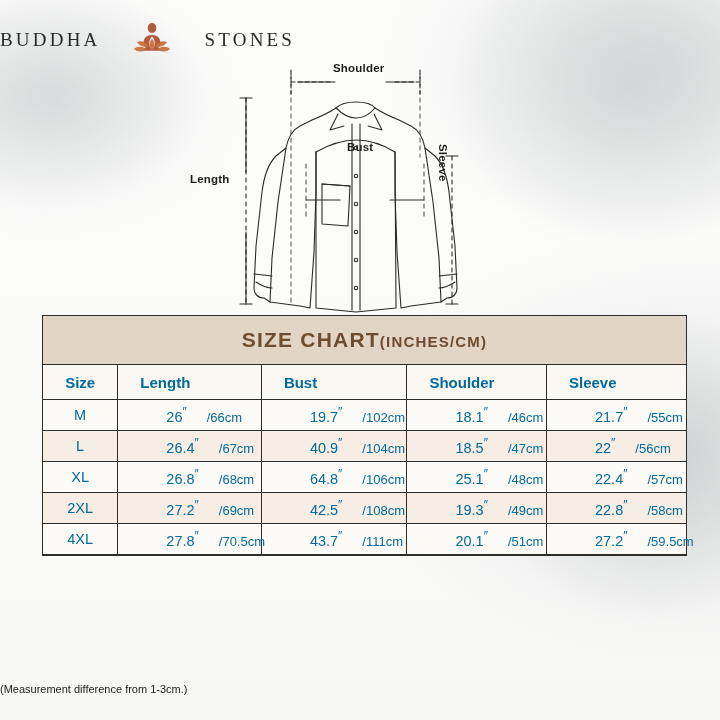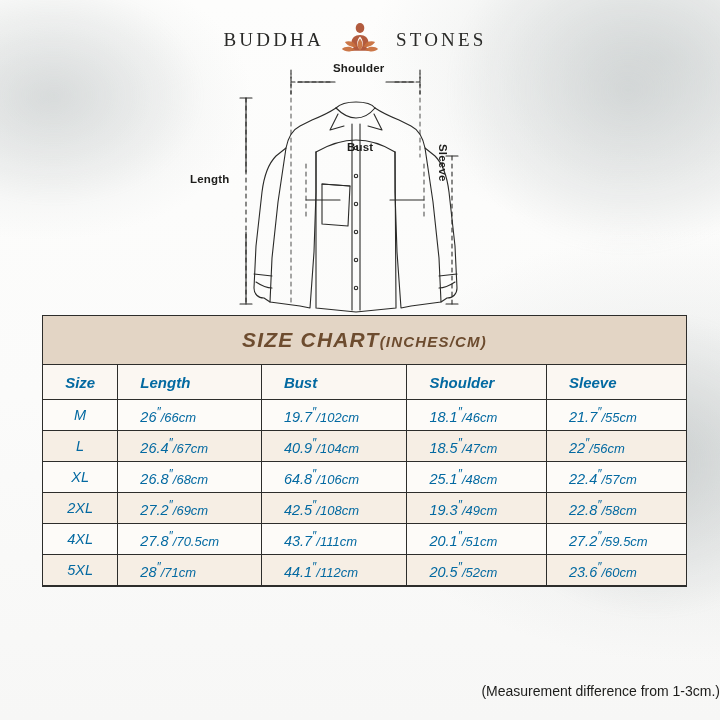--- a/index.html
+++ b/index.html
@@ -43,22 +43,21 @@
     background: radial-gradient(ellipse at 40% 50%, rgba(170,176,178,0.28), rgba(255,255,255,0) 68%);
     filter: blur(2px);
   }
 
   
   .brand {
     position: absolute;
     left: 0; right: 10px; top: 18px;
     display: flex;
     align-items: center;
-    justify-content: center;
-    gap: 9px;
+    gap: 25px;
   }
   .brand-word {
     font-family: "Liberation Serif", serif;
     font-size: 19px;
     letter-spacing: 3.2px;
     color: #2a2a28;
     font-weight: 400;
   }
   .lotus {
     width: 54px;
@@ -94,21 +93,20 @@
 
   
   .chart {
     position: absolute;
     left: 42px;
     top: 315px;
     width: 645px;
     border: 1px solid #2d2d2b;
     box-sizing: border-box;
     background: #fdfaf6;
-    font-style: italic;
   }
   .chart-title {
     background: #e3d5c5;
     text-align: center;
     padding: 12px 0 12px;
     color: #6d4c2f;
     font-family: "Liberation Sans", sans-serif;
     letter-spacing: 1.2px;
   }
   .chart-title .big {
@@ -140,30 +138,30 @@
     background: #fbf7f2;
     height: 34px;
   }
   tbody tr:nth-child(odd) { background: #fdfbf8; }
   tbody tr:nth-child(even) { background: #f6eee4; }
   thead tr { background: #fdfbf8; }
   .col-sep { border-right: 1px solid #2d2d2b; }
   td.size, th.size { text-align: center; }
   td.val, th.val { text-align: left; padding-left: 22px; }
   th.val { padding-left: 22px; }
-  .inch { font-size: 14.5px; }
-  .cm { font-size: 13px; }
+  .inch { font-size: 14.5px; margin-left: 26px; }
+  .cm { font-size: 13px; margin-left: 20px; }
   .dq { font-size: 12px; vertical-align: super; }
 
   .footnote {
     position: absolute;
     left: 0; right: 0;
     top: 683px;
-    text-align: right;
-    font-size: 14px;
+    text-align: left;
+    font-size: 11px;
     color: #1d1d1b;
     font-family: "Liberation Sans", sans-serif;
   }
 </style>
 </head>
 <body>
 
 <div class="page">
 
   <div class="mist mist-tr"></div>
@@ -318,25 +316,18 @@
           <td class="val col-sep"><span class="inch">19.3</span><span class="dq">″</span><span class="cm">/49cm</span></td>
           <td class="val"><span class="inch">22.8</span><span class="dq">″</span><span class="cm">/58cm</span></td>
         </tr>
         <tr>
           <td class="size col-sep">4XL</td>
           <td class="val col-sep"><span class="inch">27.8</span><span class="dq">″</span><span class="cm">/70.5cm</span></td>
           <td class="val col-sep"><span class="inch">43.7</span><span class="dq">″</span><span class="cm">/111cm</span></td>
           <td class="val col-sep"><span class="inch">20.1</span><span class="dq">″</span><span class="cm">/51cm</span></td>
           <td class="val"><span class="inch">27.2</span><span class="dq">″</span><span class="cm">/59.5cm</span></td>
         </tr>
-        <tr>
-          <td class="size col-sep">5XL</td>
-          <td class="val col-sep"><span class="inch">28</span><span class="dq">″</span><span class="cm">/71cm</span></td>
-          <td class="val col-sep"><span class="inch">44.1</span><span class="dq">″</span><span class="cm">/112cm</span></td>
-          <td class="val col-sep"><span class="inch">20.5</span><span class="dq">″</span><span class="cm">/52cm</span></td>
-          <td class="val"><span class="inch">23.6</span><span class="dq">″</span><span class="cm">/60cm</span></td>
-        </tr>
       </tbody>
     </table>
   </div>
 
   <div class="footnote">(Measurement difference from 1-3cm.)</div>
 </div>
 
 </body></html>

